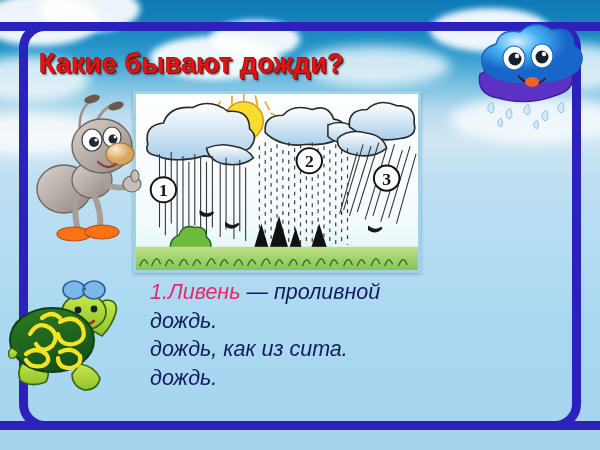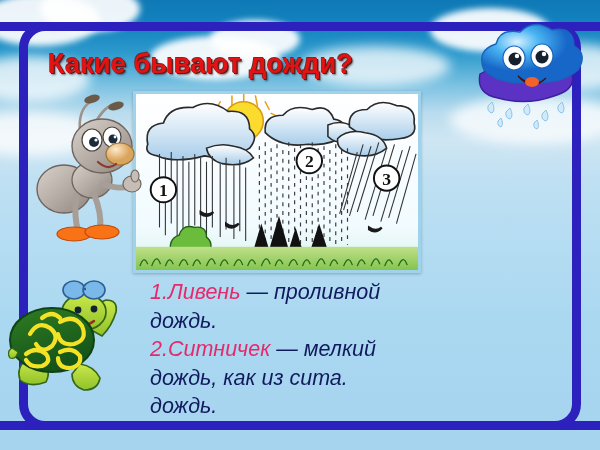--- a/index.html
+++ b/index.html
@@ -31,21 +31,21 @@
   
   .topband{
     position:absolute;left:0;top:22px;width:600px;height:9px;background:#2d21bd;
   }
   .bottomband{
     position:absolute;left:0;top:421px;width:600px;height:9px;background:#2d21bd;
   }
 
   
   .title{
-    position:absolute;left:48px;top:49px;width:420px;
+    position:absolute;left:39px;top:49px;width:420px;
     font-size:27px;font-weight:bold;color:#e41212;
     letter-spacing:.2px;white-space:nowrap;
     text-shadow:
       1.2px 1.2px 0 #5a2020,
       2px 2px 2px rgba(40,10,10,.55),
       -0.6px -0.6px 0 #7a2a2a;
   }
 
   
   .panel{
@@ -232,23 +232,20 @@
   </div>
 
   <div class="textblock">
     <div class="ln">
       <span class="term">1.</span><span class="term">Ливень</span><span class="def"> — </span><span class="def">проливной</span>
     </div>
     <div class="ln">
       <span class="def">дождь.</span>
     </div>
     <div class="ln">
-      <span class="term">2.</span><span class="term">Ситничек</span><span class="def"> — </span><span class="def">мелкий</span>
-    </div>
-    <div class="ln">
       <span class="def">дождь, как из сита.</span>
     </div>
     <div class="ln">
       <span class="def">дождь.</span>
     </div>
   </div>
 
   <div class="char antchar">
     <svg width="112" height="168" viewBox="0 0 112 168">
       <defs>

